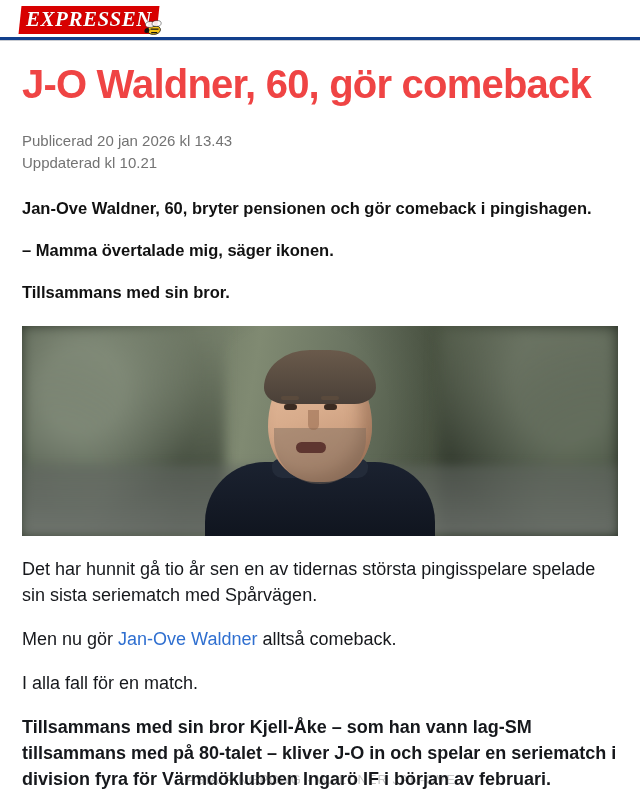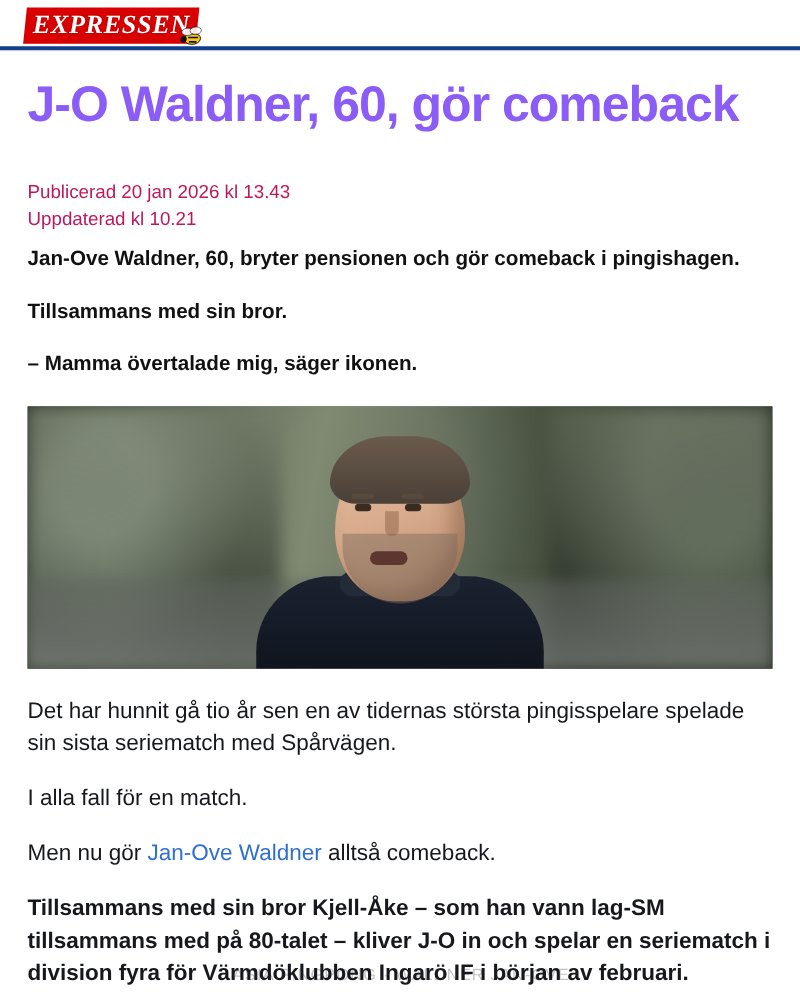--- a/index.html
+++ b/index.html
@@ -73,32 +73,32 @@
     padding: 0 22px;
     box-sizing: border-box;
   }
   h1.headline {
     font-family: "Liberation Sans", sans-serif;
     font-weight: bold;
     font-size: 40px;
     line-height: 43px;
     letter-spacing: -0.8px;
     margin: 22px 0 0 0;
-    color: #8b5cf6;
+    color: #ef4444;
   }
   .meta {
-    margin-top: 37px;
-    color: #be185d;
+    margin-top: 24px;
+    color: #737373;
     font-size: 15px;
     line-height: 22px;
   }
   .meta div { margin: 0; }
 
   .lead {
-    margin-top: 8px;
+    margin-top: 22px;
     font-weight: bold;
     font-size: 16.5px;
     line-height: 24px;
     color: #111;
   }
   .lead p { margin: 0 0 18px 0; }
   .lead p:last-child { margin-bottom: 0; }
 
   .figure {
     margin: 22px 0 0 0;
@@ -298,22 +298,22 @@
 
     <h1 class="headline">J-O Waldner, 60, gör comeback</h1>
 
     <div class="meta">
       <div>Publicerad 20 jan 2026 kl 13.43</div>
       <div>Uppdaterad kl 10.21</div>
     </div>
 
     <div class="lead">
       <p>Jan-Ove Waldner, 60, bryter pensionen och gör comeback i pingishagen.</p>
+      <p>– Mamma övertalade mig, säger ikonen.</p>
       <p>Tillsammans med sin bror.</p>
-      <p>– Mamma övertalade mig, säger ikonen.</p>
     </div>
 
     <div class="figure">
       <div class="photo"></div>
       <div class="photo-blur-left"></div>
       <div class="photo-blur-right"></div>
       <div class="photo-road"></div>
       <div class="subject">
         <div class="subj-torso"></div>
         <div class="subj-collar"></div>
@@ -328,24 +328,24 @@
         <div class="subj-nose"></div>
         <div class="subj-mouth"></div>
       </div>
     </div>
 
     <div class="body-copy">
       <p>
         <span>Det har hunnit gå tio år sen en av tidernas största pingisspelare spelade sin sista seriematch med Spårvägen.</span>
       </p>
       <p>
-        <span>I alla fall för en match.</span>
+        <span>Men nu gör </span><a class="inline-link" href="#">Jan-Ove Waldner</a><span> alltså comeback.</span>
       </p>
       <p>
-        <span>Men nu gör </span><a class="inline-link" href="#">Jan-Ove Waldner</a><span> alltså comeback.</span>
+        <span>I alla fall för en match.</span>
       </p>
       <p>
         <span>Tillsammans med sin bror Kjell-Åke – som han vann lag-SM tillsammans med på 80-talet – kliver J-O in och spelar en seriematch i division fyra för Värmdöklubben Ingarö IF i början av februari.</span>
       </p>
     </div>
 
   </div>
 
   <div class="overlay-watermark">ASIA PINGPONG  ·  WALDNER JAN-OVE</div>
 

